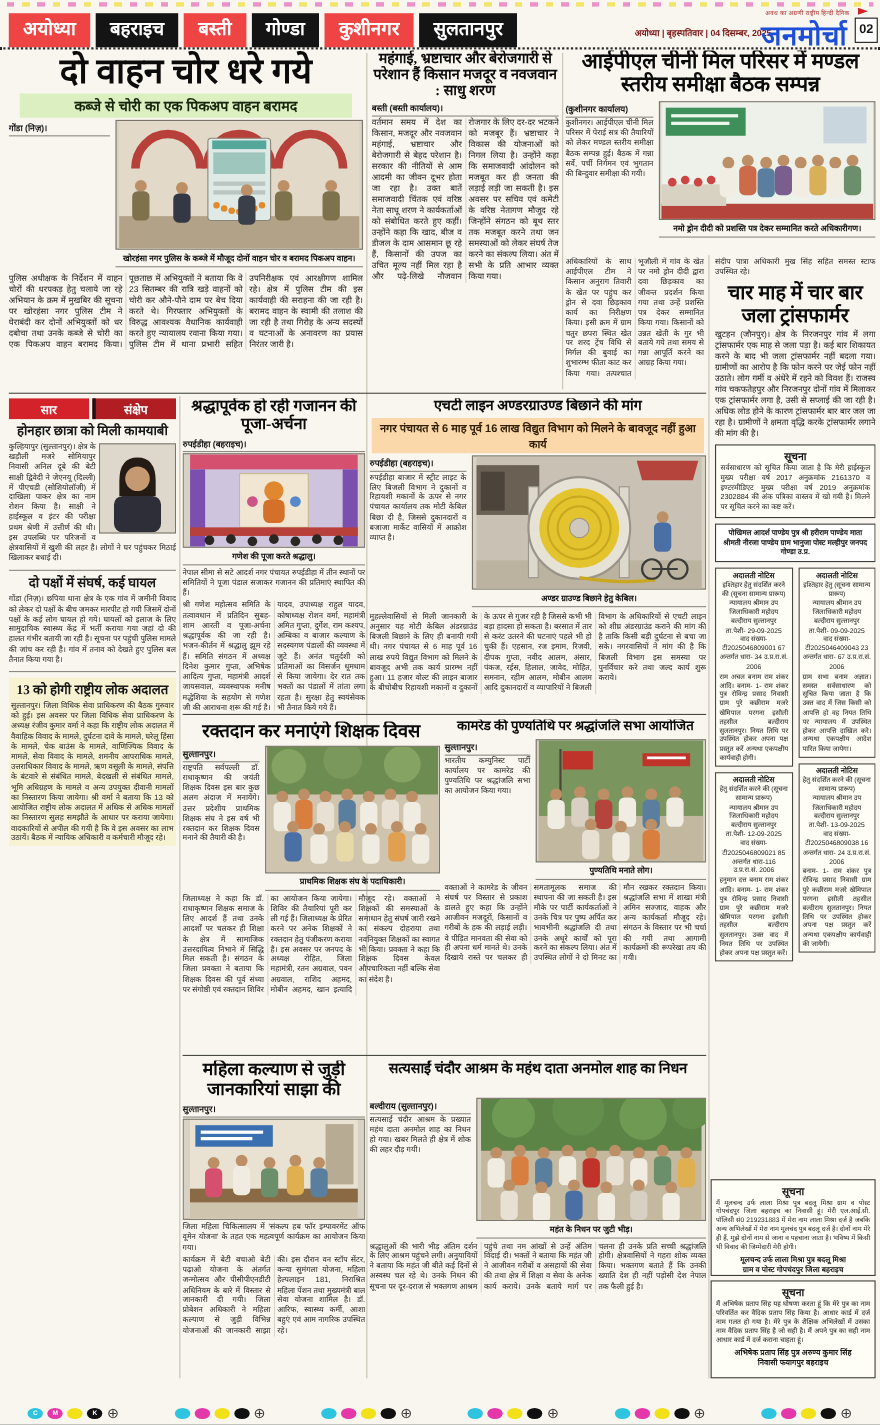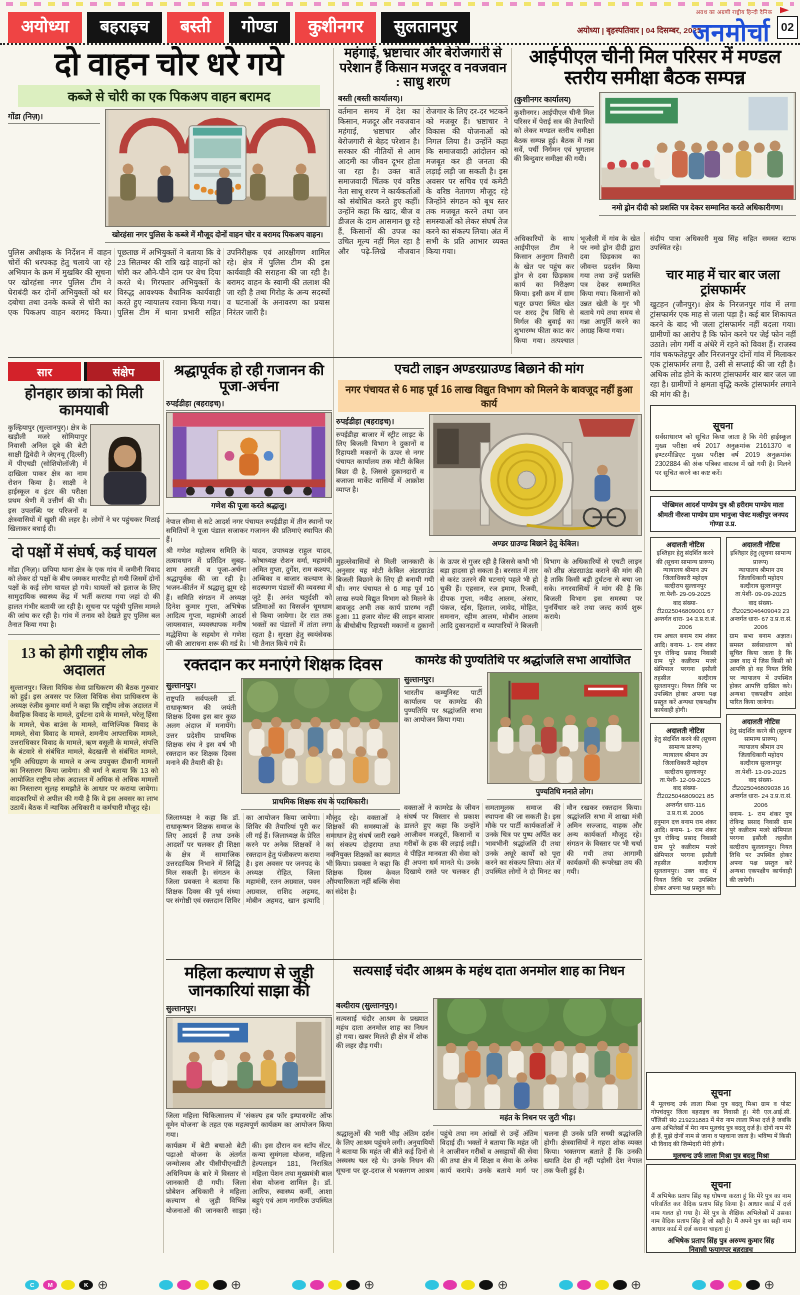--- a/index.html
+++ b/index.html
@@ -31,26 +31,26 @@
   .cols3{column-count:3;column-gap:6px;column-rule:1px solid #d8d4c8}
   .row{display:flex;gap:5px}
   .photo{display:block;width:100%;border:1px solid #7a766c;background:#d8d2c4}
   .caption{font-size:7.4px;font-weight:bold;text-align:center;padding:2px 0 3px;border-bottom:1px solid #8a8a82;margin-bottom:3px;color:#111}
   .vsep{position:absolute;width:0;border-left:1px solid #c6c1b2}
   .hrule{position:absolute;height:0;border-top:1.5px solid #4a4a44}
   
   .sar-head{display:flex;margin-bottom:4px}
   .sar-head span{flex:1;text-align:center;color:#fff;font-weight:bold;font-size:11px;padding:2px 0;background:#d3222a}
   .sar-head span+span{margin-left:3px;background:#b01e24;border-left:3px solid #141414}
-  .sar-item-hl{font-weight:bold;font-size:15px;text-align:center;line-height:1.15;margin:3px 0;font-family:"Liberation Serif","DejaVu Serif",serif}
+  .sar-item-hl{font-weight:bold;font-size:12px;text-align:center;line-height:1.15;margin:3px 0;font-family:"Liberation Serif","DejaVu Serif",serif}
   .sar-div{border-top:1px solid #8a8a82;margin:5px 0}
   .girl-wrap{float:right;width:70px;margin:1px 0 2px 3px}
   .hl-pale{background:#f6f2d2;padding:2px}
   
-  .box{border:1px solid #3c3c38;background:#fffef6;padding:13px 4px;margin:5px 0}
+  .box{border:1px solid #3c3c38;background:#fffef6;padding:3px 4px;margin:5px 0}
   .box .bt{font-weight:bold;text-align:center;font-size:9.5px;margin-bottom:1px}
   .box .bb{font-size:6.6px;line-height:1.35;text-align:justify}
   .pok{border:1px solid #3c3c38;background:#fff;padding:3px;margin:5px 0;font-size:6.6px;font-weight:bold;text-align:center;line-height:1.4}
   .ncols{column-count:2;column-gap:5px}
   .notice{border:1px solid #4a4a44;background:#fffef6;padding:2px 3px;margin-bottom:5px;break-inside:avoid;font-size:6.1px;line-height:1.35;text-align:center}
   .notice .nt{font-weight:bold;font-size:6.8px}
   .notice .nb{text-align:justify;margin-top:1px}
   .sig{font-weight:bold;text-align:center;font-size:7.4px;margin-top:2px;line-height:1.35}
   
   .regmarks{position:absolute;bottom:4px;left:0;width:100%;display:flex;justify-content:space-around;align-items:center}
@@ -181,21 +181,21 @@
       </div>
     </div>
   </div>
 
   <div class="art" style="left:514px;top:234px;width:126px;height:120px">
     <div class="bodytext cols2 small">अधिकारियों के साथ आईपीएल टीम ने किसान अनुराग तिवारी के खेत पर पहुंच कर ड्रोन से दवा छिड़काव कार्य का निरीक्षण किया। इसी क्रम में ग्राम चतुर छपरा स्थित खेत पर शरद ट्रेंच विधि से मिर्गल की बुवाई का शुभारम्भ फीता काट कर किया गया। तत्पश्चात भूजौली में गांव के खेत पर नमो ड्रोन दीदी द्वारा दवा छिड़काव का जीवन्त प्रदर्शन किया गया तथा उन्हें प्रशस्ति पत्र देकर सम्मानित किया गया। किसानों को उन्नत खेती के गुर भी बताये गये तथा समय से गन्ना आपूर्ति करने का आग्रह किया गया।</div>
   </div>
 
   <div class="art" style="left:650px;top:234px;width:146px;height:834px">
     <div class="bodytext small">संदीप पात्रा अधिकारी मुख सिंह सहित समस्त स्टाफ उपस्थित रहे।</div>
-    <div class="hl" style="font-size:13px;margin:16px 0 2px">चार माह में चार बार जला ट्रांसफार्मर</div>
+    <div class="hl" style="font-size:18px;margin:4px 0 2px">चार माह में चार बार जला ट्रांसफार्मर</div>
     <div class="bodytext">खुटहन (जौनपुर)। क्षेत्र के निरजनपुर गांव में लगा ट्रांसफार्मर एक माह से जला पड़ा है। कई बार शिकायत करने के बाद भी जला ट्रांसफार्मर नहीं बदला गया। ग्रामीणों का आरोप है कि फोन करने पर जेई फोन नहीं उठाते। लोग गर्मी व अंधेरे में रहने को विवश हैं। राजस्व गांव चकफतेहपुर और निरजनपुर दोनों गांव में मिलाकर एक ट्रांसफार्मर लगा है, उसी से सप्लाई की जा रही है। अधिक लोड होने के कारण ट्रांसफार्मर बार बार जल जा रहा है। ग्रामीणों ने क्षमता वृद्धि करके ट्रांसफार्मर लगाने की मांग की है।</div>
 
     <div class="box">
       <div class="bt">सूचना</div>
       <div class="bb">सर्वसाधारण को सूचित किया जाता है कि मेरी हाईस्कूल मुख्य परीक्षा वर्ष 2017 अनुक्रमांक 2161370 व इण्टरमीडिएट मुख्य परीक्षा वर्ष 2019 अनुक्रमांक 2302884 की अंक पत्रिका वास्तव में खो गयी है। मिलने पर सूचित करने का कष्ट करें।</div>
     </div>
 
     <div class="pok">पोखिमल आदर्श पाण्डेय पुत्र श्री हरीराम पाण्डेय माता श्रीमती नीरजा पाण्डेय ग्राम भानुजा पोस्ट मल्हीपुर जनपद गोण्डा उ.प्र.</div>
 
     <div class="ncols">

